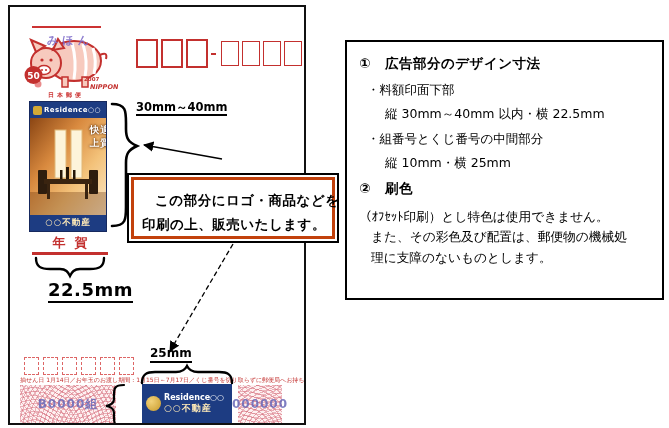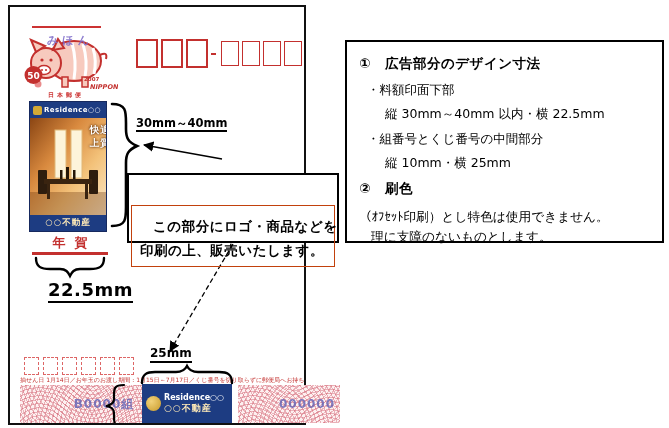--- a/index.html
+++ b/index.html
@@ -33,58 +33,58 @@
     font-size:9.5px;text-shadow:0 0 3px rgba(90,40,0,.9),0 0 2px rgba(90,40,0,.9);letter-spacing:1px;padding-left:48px;}
   .tl1{top:6px;} .tl2{top:19px;}
   .ad-foot{height:16px;background:#1d3c82;display:flex;align-items:center;justify-content:center;flex:0 0 auto;}
   .ad-foot .company{color:#fde9b8;font-size:8.5px;font-weight:bold;letter-spacing:1px;}
 
   .nenga{position:absolute;left:24px;top:227px;width:72px;text-align:center;color:#c3302e;
     font-size:13px;font-weight:bold;letter-spacing:9px;text-indent:9px;}
   .nenga-line{position:absolute;left:22px;top:245px;width:76px;height:3px;background:#c3302e;}
 
   .dim-label{font-weight:bold;color:#000;border-bottom:2px solid #000;white-space:nowrap;line-height:1.15;}
-  .lbl-3040{position:absolute;left:126px;top:110px;font-size:11.5px;}
+  .lbl-3040{position:absolute;left:126px;top:94px;font-size:11.5px;}
   .lbl-225{position:absolute;left:38px;top:273px;font-size:18px;letter-spacing:.5px;text-align:right;}
   .lbl-25{position:absolute;left:140px;top:340px;font-size:12px;}
   .lbl-10{position:absolute;left:42px;top:392px;font-size:11px;background:rgba(255,255,255,.65);}
 
   
   .callout{position:absolute;left:117px;top:166px;width:212px;height:70px;background:#fff;
     border:2px solid #000;padding:2px;z-index:6;box-sizing:border-box;}
-  .callout-inner{border:1px solid #c2410c;width:100%;height:100%;box-sizing:border-box;
-    padding:9px 8px 0 8px;margin-top:28px;}
+  .callout-inner{border:3px solid #c2410c;width:100%;height:100%;box-sizing:border-box;
+    padding:9px 8px 0 8px;}
   .callout-inner div{font-size:13.5px;font-weight:bold;line-height:1.75;letter-spacing:.5px;white-space:nowrap;}
   .co-l1{padding-left:13px;}
 
   
   .dashedboxes{position:absolute;left:14px;top:350px;display:flex;gap:4px;}
   .dbox{width:13px;height:16px;border:1px dashed #d66;}
   .lottery-notice{position:absolute;left:10px;top:369px;width:284px;color:#c3302e;font-size:6px;
     white-space:nowrap;overflow:hidden;letter-spacing:0;}
   .guilloche{position:absolute;top:378px;height:38px;display:flex;align-items:center;justify-content:center;
     background:
       repeating-radial-gradient(circle at 15% 135%, rgba(214,110,125,.5) 0 1px, rgba(255,255,255,0) 1px 4px),
       repeating-radial-gradient(circle at 55% -40%, rgba(214,110,125,.45) 0 1px, rgba(255,255,255,0) 1px 4px),
       repeating-radial-gradient(circle at 90% 140%, rgba(214,110,125,.5) 0 1px, rgba(255,255,255,0) 1px 4px),
-      #fdf0f0; padding-left: 36px;}
+      #fdf0f0;}
   .g-left{left:10px;width:96px;}
-  .g-right{left:228px;width:66px;text-align:center;}
+  .g-right{left:228px;width:44px;text-align:center;}
   .g-num{color:#6868b8;font-weight:bold;font-size:12px;letter-spacing:1px;opacity:.85;white-space:nowrap;}
   .bluebox{position:absolute;left:132px;top:377px;width:90px;height:39px;background:#1d3c82;
     display:flex;align-items:center;padding:0 4px;gap:3px;box-sizing:border-box;}
   .bb-crest{width:15px;height:15px;border-radius:50%;background:radial-gradient(circle at 35% 35%,#f2d27a,#c89a2a);flex:0 0 auto;}
   .bb-col{display:flex;flex-direction:column;line-height:1.25;}
   .bb-l1{color:#fff;font-size:8px;font-weight:bold;white-space:nowrap;}
   .bb-l2{color:#fde9b8;font-size:9px;font-weight:bold;white-space:nowrap;letter-spacing:1px;}
 
   .anno-svg{position:absolute;left:0;top:0;z-index:4;pointer-events:none;}
 
   
-  .panel{position:absolute;left:345px;top:40px;width:319px;height:203px;border:2px solid #000;
+  .panel{position:absolute;left:345px;top:40px;width:319px;height:260px;border:2px solid #000;
     box-sizing:border-box;background:#fff;padding:13px 10px 0 12px;}
   .p-title{font-size:13.5px;font-weight:bold;letter-spacing:.5px;margin-bottom:9px;white-space:nowrap;}
   .p-bullet{font-size:12.5px;margin:0 0 7px 8px;white-space:nowrap;}
   .p-detail{font-size:12.5px;margin:0 0 8px 26px;white-space:nowrap;}
   .p-body{font-size:12.7px;line-height:1.6;white-space:nowrap;}
   .ind1{padding-left:12px;}
   .p-sec2{margin-top:4px;}
 </style>
 </head>
 <body>
@@ -233,16 +233,17 @@
   </div>
 
   <div class="panel">
     <div class="p-title">①　広告部分のデザイン寸法</div>
     <div class="p-bullet">・料額印面下部</div>
     <div class="p-detail">縦 30mm～40mm 以内・横 22.5mm</div>
     <div class="p-bullet">・組番号とくじ番号の中間部分</div>
     <div class="p-detail">縦 10mm・横 25mm</div>
     <div class="p-title p-sec2">②　刷色</div>
     <div class="p-body">（ｵﾌｾｯﾄ印刷）とし特色は使用できません。</div>
+    <div class="p-body ind1">また、その彩色及び配置は、郵便物の機械処</div>
     <div class="p-body ind1">理に支障のないものとします。</div>
   </div>
 
 </div>
 
 </body></html>

